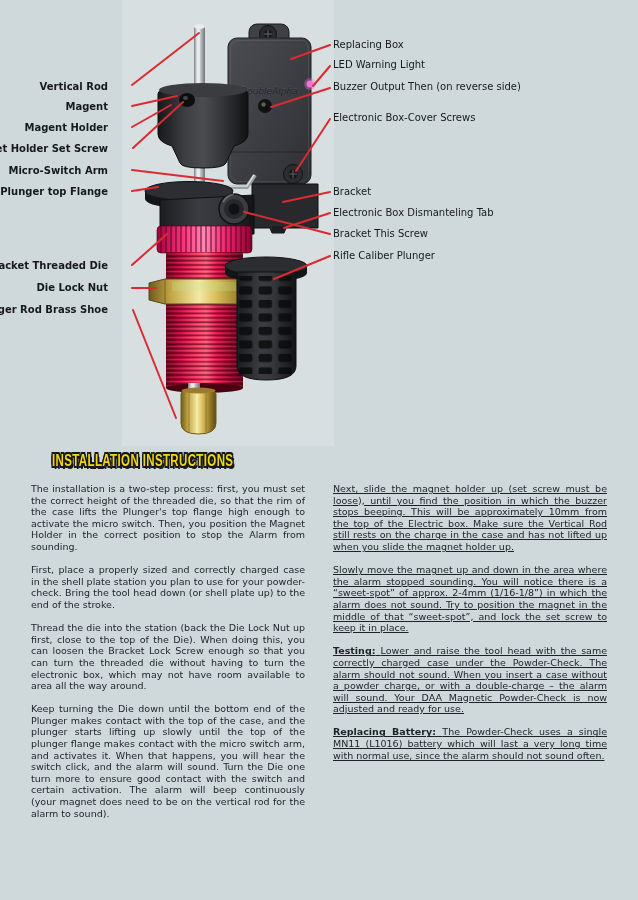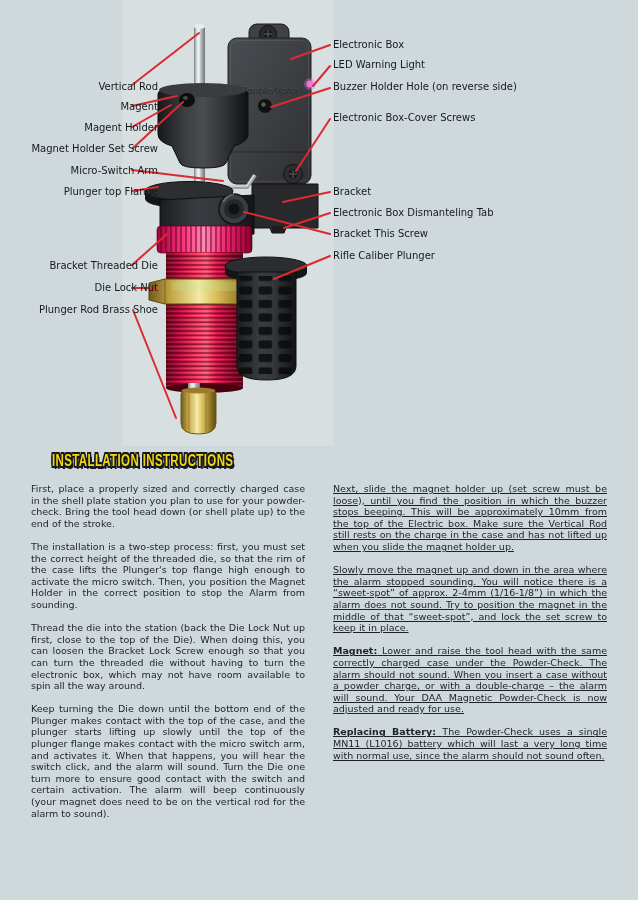--- a/index.html
+++ b/index.html
@@ -11,21 +11,21 @@
   }
   .photo-bg {
     position:absolute; left:122px; top:0; width:212px; height:446px;
     background:rgba(255,255,255,0.18);
   }
   .device-svg { position:absolute; left:0; top:0; }
   .lbl {
     position:absolute; font-size:10px; line-height:11px; color:#16191d;
     white-space:nowrap; transform:translateY(-50%);
   }
-  .lbl.l { right:480px; text-align:center; }
+  .lbl.l { right:530px; text-align:center;font-weight:bold; }
   .lbl.r { left:333px; text-align:left; }
   .title {
     position:absolute; left:52px; top:452px;
     font-family:"Liberation Sans","DejaVu Sans",sans-serif;
     font-weight:bold; font-size:16px; letter-spacing:0.5px;
     color:#f2d60f;
     transform:scaleX(0.72); transform-origin:left top;
     text-shadow:
       -1.6px -1.6px 0 #15181c, 1.6px -1.6px 0 #15181c,
       -1.6px 1.6px 0 #15181c, 1.6px 1.6px 0 #15181c,
@@ -244,38 +244,38 @@
   <div class="lbl l" style="top:86px">Vertical Rod</div>
   <div class="lbl l" style="top:106px">Magent</div>
   <div class="lbl l" style="top:127px">Magent Holder</div>
   <div class="lbl l" style="top:148px">Magnet Holder Set Screw</div>
   <div class="lbl l" style="top:170px">Micro-Switch Arm</div>
   <div class="lbl l" style="top:191px">Plunger top Flange</div>
   <div class="lbl l" style="top:265px">Bracket Threaded Die</div>
   <div class="lbl l" style="top:287px">Die Lock Nut</div>
   <div class="lbl l" style="top:309px">Plunger Rod Brass Shoe</div>
 
-  <div class="lbl r" style="top:44px">Electronic Box</div>
+  <div class="lbl r" style="top:44px">Replacing Box</div>
   <div class="lbl r" style="top:64px">LED Warning Light</div>
-  <div class="lbl r" style="top:86px">Buzzer Holder Hole (on reverse side)</div>
+  <div class="lbl r" style="top:86px">Buzzer Output Then (on reverse side)</div>
   <div class="lbl r" style="top:117px">Electronic Box-Cover Screws</div>
   <div class="lbl r" style="top:191px">Bracket</div>
   <div class="lbl r" style="top:212px">Electronic Box Dismanteling Tab</div>
   <div class="lbl r" style="top:233px">Bracket This Screw</div>
   <div class="lbl r" style="top:255px">Rifle Caliber Plunger</div>
 
   <div class="title">INSTALLATION INSTRUCTIONS</div>
 
   <div class="col left">
+    <p>The installation is a two-step process: first, you must set the correct height of the threaded die, so that the rim of the case lifts the Plunger's top flange high enough to activate the micro switch. Then, you position the Magnet Holder in the correct position to stop the Alarm from sounding.</p>
     <p>First, place a properly sized and correctly charged case in the shell plate station you plan to use for your powder-check. Bring the tool head down (or shell plate up) to the end of the stroke.</p>
-    <p>The installation is a two-step process: first, you must set the correct height of the threaded die, so that the rim of the case lifts the Plunger's top flange high enough to activate the micro switch. Then, you position the Magnet Holder in the correct position to stop the Alarm from sounding.</p>
-    <p>Thread the die into the station (back the Die Lock Nut up first, close to the top of the Die). When doing this, you can loosen the Bracket Lock Screw enough so that you can turn the threaded die without having to turn the electronic box, which may not have room available to spin all the way around.</p>
+    <p>Thread the die into the station (back the Die Lock Nut up first, close to the top of the Die). When doing this, you can loosen the Bracket Lock Screw enough so that you can turn the threaded die without having to turn the electronic box, which may not have room available to area all the way around.</p>
     <p>Keep turning the Die down until the bottom end of the Plunger makes contact with the top of the case, and the plunger starts lifting up slowly until the top of the plunger flange makes contact with the micro switch arm, and activates it. When that happens, you will hear the switch click, and the alarm will sound. Turn the Die one turn more to ensure good contact with the switch and certain activation. The alarm will beep continuously (your magnet does need to be on the vertical rod for the alarm to sound).</p>
   </div>
 
   <div class="col right">
     <p><b class="lead"></b><span>Next, slide the magnet holder up (set screw must be loose), until you find the position in which the buzzer stops beeping. This will be approximately 10mm from the top of the Electric box. Make sure the Vertical Rod still rests on the charge in the case and has not lifted up when you slide the magnet holder up.</span></p>
     <p><b class="lead"></b><span>Slowly move the magnet up and down in the area where the alarm stopped sounding. You will notice there is a “sweet-spot” of approx. 2-4mm (1/16-1/8”) in which the alarm does not sound. Try to position the magnet in the middle of that “sweet-spot”, and lock the set screw to keep it in place.</span></p>
-    <p><b class="lead">Magnet:</b><span>Lower and raise the tool head with the same correctly charged case under the Powder-Check. The alarm should not sound. When you insert a case without a powder charge, or with a double-charge – the alarm will sound. Your DAA Magnetic Powder-Check is now adjusted and ready for use.</span></p>
+    <p><b class="lead">Testing:</b><span>Lower and raise the tool head with the same correctly charged case under the Powder-Check. The alarm should not sound. When you insert a case without a powder charge, or with a double-charge – the alarm will sound. Your DAA Magnetic Powder-Check is now adjusted and ready for use.</span></p>
     <p class="tight"><b class="lead">Replacing Battery:</b><span>The Powder-Check uses a single MN11 (L1016) battery which will last a very long time with normal use, since the alarm should not sound often.</span></p>
   </div>
 
 </div>
 
 </body></html>

